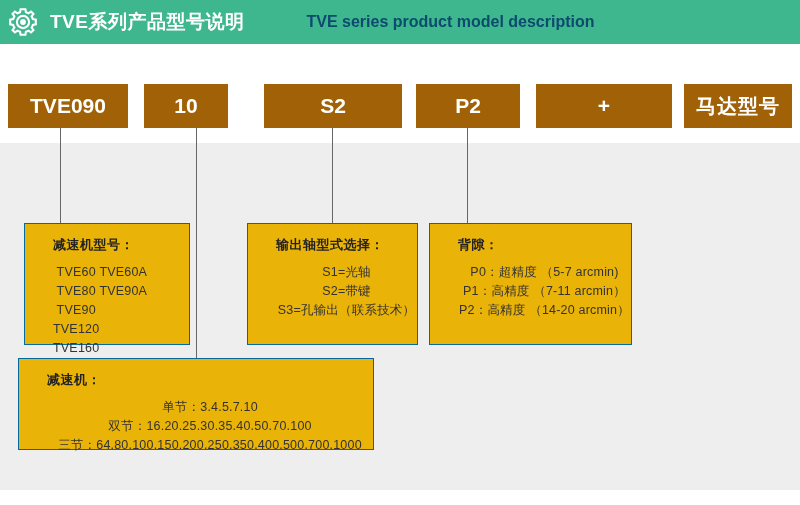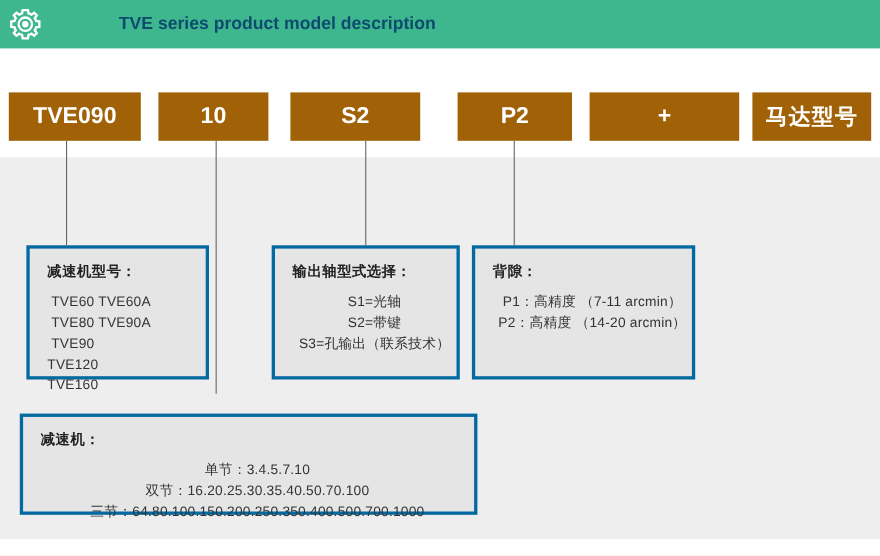--- a/index.html
+++ b/index.html
@@ -63,24 +63,24 @@
   
   .connector{
     position:absolute;
     width:1px;
     background:#666666;
   }
 
   
   .desc-box{
     position:absolute;
-    background:#e5e5e5;
-    border:3px solid #0369a1;
+    background:#eab308;
+    border:1px solid #0369a1;
     box-sizing:border-box;
-    padding:12px 0 10px 16px;
+    padding:12px 0 10px 28px;
   }
   .desc-title{
     font-size:13px;
     font-weight:bold;
     color:#222222;
     margin-bottom:9px;
     letter-spacing:0.5px;
   }
   .desc-line{
     font-size:12.5px;
@@ -106,29 +106,30 @@
                  A10.2 10.2 0 0 1 25.8 13.1 L28.8 13.6 L28.8 18.4 L25.8 18.9 A10.2 10.2 0 0 1 24.65 21.6
                  L26.45 24.05 L24.05 26.45 L21.6 24.65 A10.2 10.2 0 0 1 18.9 25.8 L18.4 28.8 L13.6 28.8
                  L13.1 25.8 A10.2 10.2 0 0 1 10.4 24.65 L7.95 26.45 L5.55 24.05 L7.35 21.6
                  A10.2 10.2 0 0 1 6.2 18.9 L3.2 18.4 L3.2 13.6 L6.2 13.1 A10.2 10.2 0 0 1 7.35 10.4
                  L5.55 7.95 L7.95 5.55 L10.4 7.35 A10.2 10.2 0 0 1 13.1 6.2 L13.6 3.2 Z"></path>
         <circle cx="16" cy="16" r="6.1"></circle>
       </g>
       <circle cx="16" cy="16" r="2.9" fill="#ffffff"></circle>
     </svg>
   </div>
+  <div id="header-title-cn">TVE系列产品型号说明</div>
   <div id="header-title-en">TVE series product model description</div>
 </div>
 
 <div id="canvas-band"></div>
 
 <div id="model-row">
   <div class="model-chip" style="left:8px;width:120px;">TVE090</div>
-  <div class="model-chip" style="left:144px;width:100px;">10</div>
-  <div class="model-chip" style="left:264px;width:118px;">S2</div>
+  <div class="model-chip" style="left:144px;width:84px;">10</div>
+  <div class="model-chip" style="left:264px;width:138px;">S2</div>
   <div class="model-chip" style="left:416px;width:104px;">P2</div>
   <div class="model-chip" style="left:536px;width:136px;">+</div>
   <div class="model-chip cn" style="left:684px;width:108px;">马达型号</div>
 </div>
 
 <div class="connector" style="left:60px;top:128px;height:95px;"></div>
 <div class="connector" style="left:196px;top:128px;height:230px;"></div>
 <div class="connector" style="left:332px;top:128px;height:95px;"></div>
 <div class="connector" style="left:467px;top:128px;height:95px;"></div>
 
@@ -151,22 +152,23 @@
 
 <div class="desc-box" style="left:247px;top:223px;width:171px;height:122px;">
   <div class="desc-title">输出轴型式选择：</div>
   <div class="desc-line">S1=光轴</div>
   <div class="desc-line">S2=带键</div>
   <div class="desc-line">S3=孔输出（联系技术）</div>
 </div>
 
 <div class="desc-box" style="left:429px;top:223px;width:203px;height:122px;">
   <div class="desc-title">背隙：</div>
+  <div class="desc-line">P0：超精度 （5-7 arcmin)</div>
   <div class="desc-line">P1：高精度 （7-11 arcmin）</div>
   <div class="desc-line">P2：高精度 （14-20 arcmin）</div>
 </div>
 
-<div class="desc-box" style="left:18px;top:376px;width:416px;height:92px;">
+<div class="desc-box" style="left:18px;top:358px;width:356px;height:92px;">
   <div class="desc-title">减速机：</div>
   <div class="desc-line">单节：3.4.5.7.10</div>
   <div class="desc-line">双节：16.20.25.30.35.40.50.70.100</div>
   <div class="desc-line">三节：64.80.100.150.200.250.350.400.500.700.1000</div>
 </div>
 
 </body></html>

